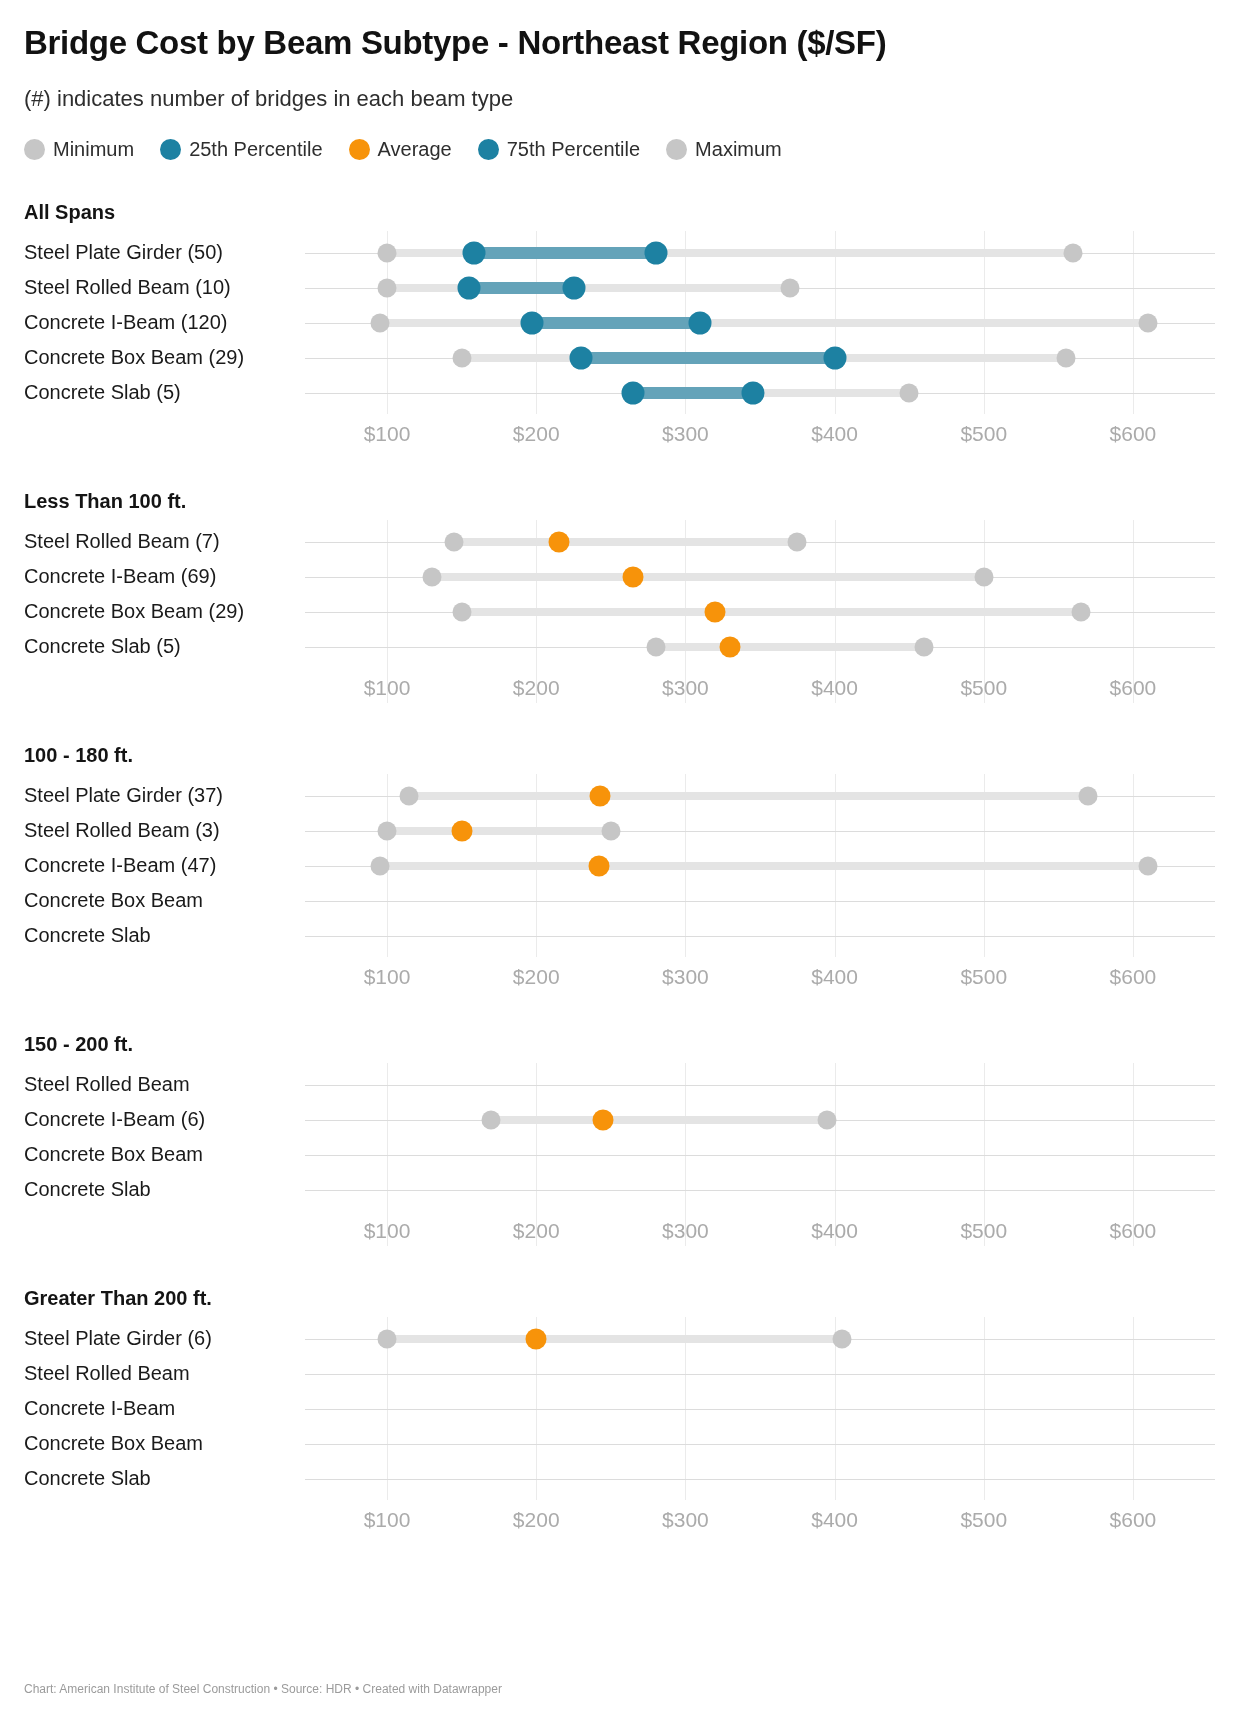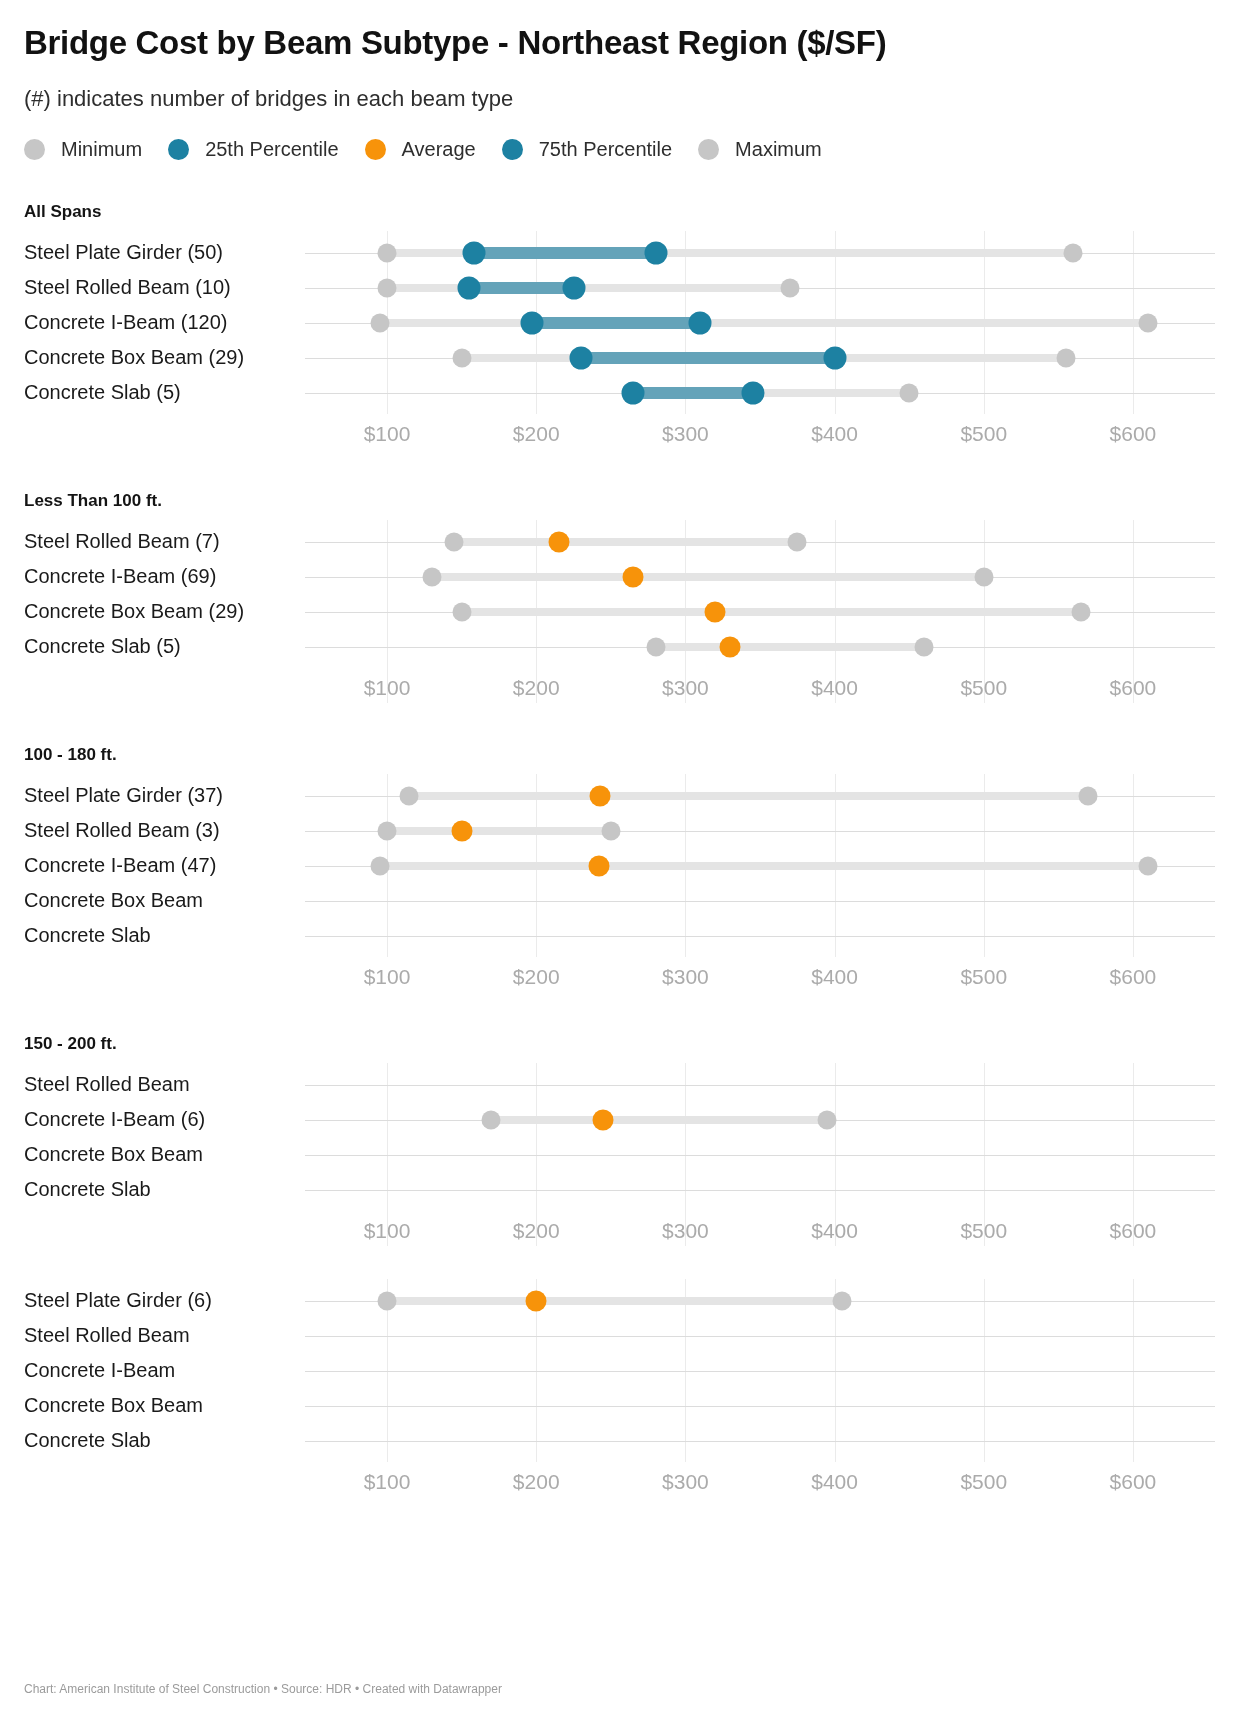--- a/index.html
+++ b/index.html
@@ -6,25 +6,25 @@
   .page{
     width:1240px;height:1718px;box-sizing:border-box;
     background:#ffffff;position:relative;overflow:hidden;
     font-family:"Liberation Sans", sans-serif;color:#1a1a1a;
     padding:24px 0 0 0;
   }
   .hdr{padding:0 24px;}
   .title{font-size:33px;font-weight:bold;margin:0 0 0 0;letter-spacing:-.3px;color:#121212;}
   .subtitle{font-size:22px;margin:24px 0 0 0;color:#2e2e2e;}
   .legend{display:flex;align-items:center;gap:26px;margin:26px 0 0 0;font-size:20px;color:#2e2e2e;}
-  .legend-item{display:flex;align-items:center;gap:16px;text-align:center;}
+  .legend-item{display:flex;align-items:center;gap:8px;text-align:center;}
   .legend-dot{width:21px;height:21px;border-radius:50%;display:inline-block;}
   .sections{margin-top:36px;}
   .section{margin-bottom:32px;}
-  .section-title{font-size:17px;font-weight:bold;padding:0 24px;height:30px;line-height:30px;color:#141414;}
+  .section-title{font-size:20px;font-weight:bold;padding:0 24px;height:30px;line-height:30px;color:#141414;}
   .section-body{position:relative;margin-top:8px;}
   .grid{position:absolute;left:305px;right:25px;top:-4px;z-index:0;}
   .gridline{position:absolute;top:0;bottom:0;width:1px;background:#ebebeb;}
   .rows{position:relative;z-index:1;}
   .row{display:flex;align-items:center;height:35px;}
   .row-label{width:305px;flex:0 0 auto;box-sizing:border-box;padding-left:24px;font-size:20px;color:#1a1a1a;white-space:nowrap;}
   .row-plot{flex:1;margin-right:25px;position:relative;height:100%;}
   .baseline{position:absolute;left:0;right:0;top:50%;height:1px;background:#dcdcdc;}
   .track{position:absolute;top:50%;transform:translateY(-50%);height:8px;border-radius:4px;background:#e4e4e4;}
   .range{position:absolute;top:50%;transform:translateY(-50%);height:12px;border-radius:6px;background:#64a3b9;}
@@ -323,20 +323,21 @@
             <span class="tick" style="left: 9.01639%;">$100</span>
             <span class="tick" style="left: 25.4098%;">$200</span>
             <span class="tick" style="left: 41.8033%;">$300</span>
             <span class="tick" style="left: 58.1967%;">$400</span>
             <span class="tick" style="left: 74.5902%;">$500</span>
             <span class="tick" style="left: 90.9836%;">$600</span>
           </div>
         </div>
       </div>
       <div class="section">
+        <div class="section-title">Greater Than 200 ft.</div>
         <div class="section-body">
           <div class="grid" style="height: 183px;">
             <div class="gridline" style="left: 9.01639%;"></div>
             <div class="gridline" style="left: 25.4098%;"></div>
             <div class="gridline" style="left: 41.8033%;"></div>
             <div class="gridline" style="left: 58.1967%;"></div>
             <div class="gridline" style="left: 74.5902%;"></div>
             <div class="gridline" style="left: 90.9836%;"></div>
           </div>
           <div class="rows">

